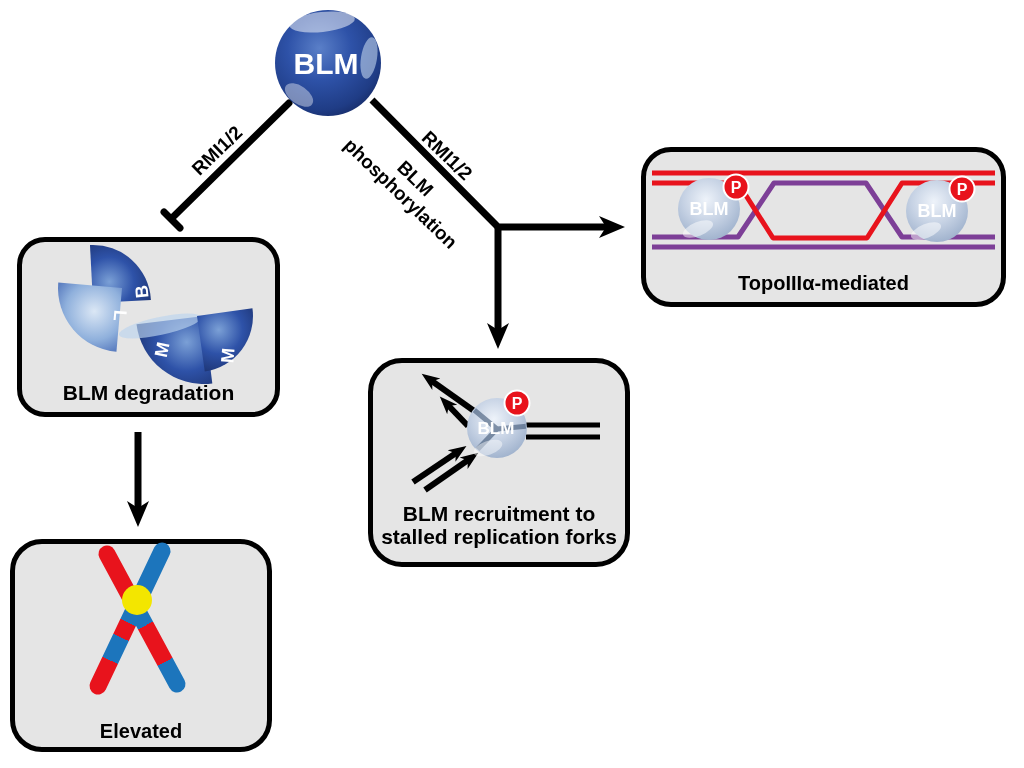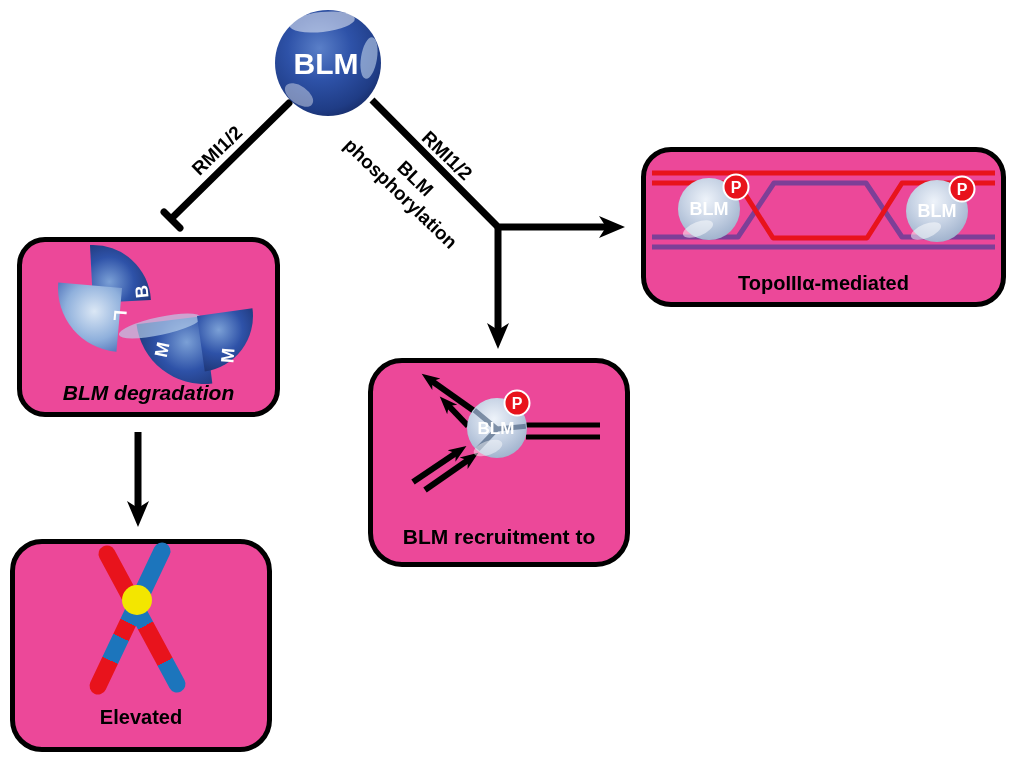--- a/index.html
+++ b/index.html
@@ -2,34 +2,34 @@
 <html><head>
 <meta charset="utf-8">
 <style>
   html,body{margin:0;padding:0;background:#fff;}
   #stage{
     position:relative;width:1024px;height:768px;background:#ffffff;
     font-family:"Liberation Sans",sans-serif;overflow:hidden;
   }
   #gfx{position:absolute;left:0;top:0;pointer-events:none;z-index:5;}
   .node-box{
-    position:absolute;background:#ec4899;border:5px solid #000;
+    position:absolute;background:#e5e5e5;border:5px solid #000;
     box-sizing:border-box;z-index:1;
   }
   .node-caption{
     position:absolute;left:0;right:0;text-align:center;
     font-weight:bold;font-size:20px;line-height:23px;color:#000;
     white-space:nowrap;
   }
   #box-degradation{left:17px;top:237px;width:263px;height:180px;border-radius:28px;}
   #box-sce{left:10px;top:539px;width:262px;height:213px;border-radius:32px;}
   #box-recruitment{left:368px;top:358px;width:262px;height:209px;border-radius:34px;padding-left:40px;}
   #box-dissolution{left:641px;top:147px;width:365px;height:160px;border-radius:30px;}
-  #caption-degradation{bottom:8px;font-size:21px;font-style:italic;}
-  #caption-sce{bottom:18px;}
+  #caption-degradation{bottom:8px;font-size:21px;}
+  #caption-sce{bottom:4px;}
   #caption-recruitment{bottom:14px;font-size:21px;}
   #caption-dissolution{bottom:7px;}
   .edge-label{
     position:absolute;z-index:6;font-weight:bold;font-size:19px;color:#000;
     text-align:center;line-height:21px;white-space:nowrap;
   }
   #label-rmi-left{left:157px;top:140px;width:120px;transform:rotate(-44deg);}
   #label-rmi-right{left:387px;top:145px;width:120px;transform:rotate(44deg);}
   #label-phospho{left:318px;top:165px;width:180px;transform:rotate(44deg);}
   #gfx text{font-family:"Liberation Sans",sans-serif;font-weight:bold;}
@@ -50,20 +50,21 @@
 
   <div class="node-box" id="box-sce">
     <div class="node-caption" id="caption-sce">
       <div>Elevated</div>
     </div>
   </div>
 
   <div class="node-box" id="box-recruitment">
     <div class="node-caption" id="caption-recruitment">
       <div>BLM recruitment to</div>
+      <div>stalled replication forks</div>
     </div>
   </div>
 
   <div class="node-box" id="box-dissolution">
     <div class="node-caption" id="caption-dissolution">
       <div>TopoIIIα-mediated</div>
     </div>
   </div>
 
   <div class="edge-label" id="label-rmi-left">RMI1/2</div>

